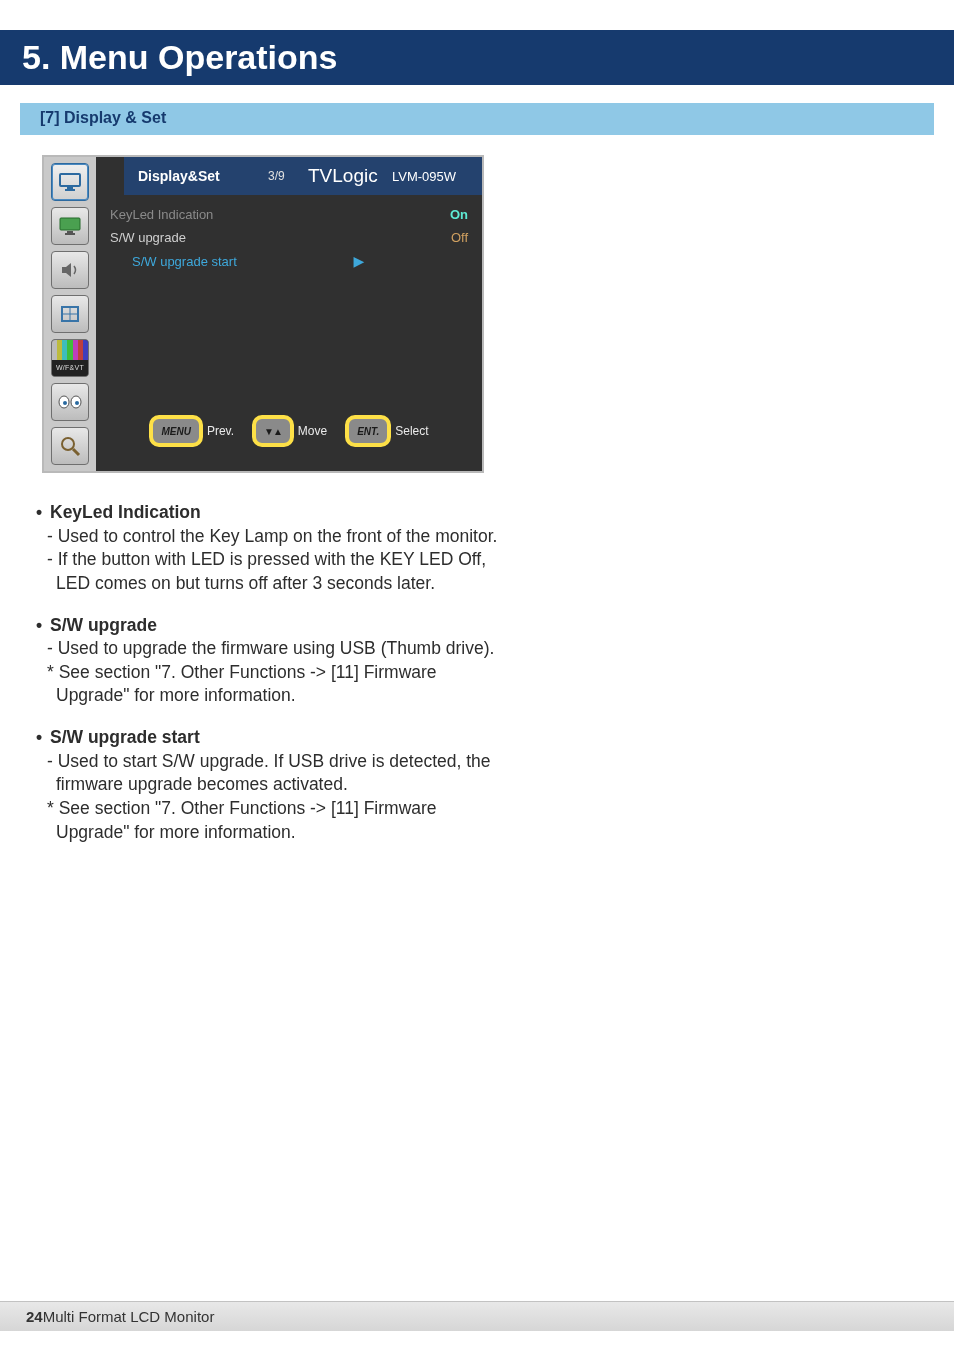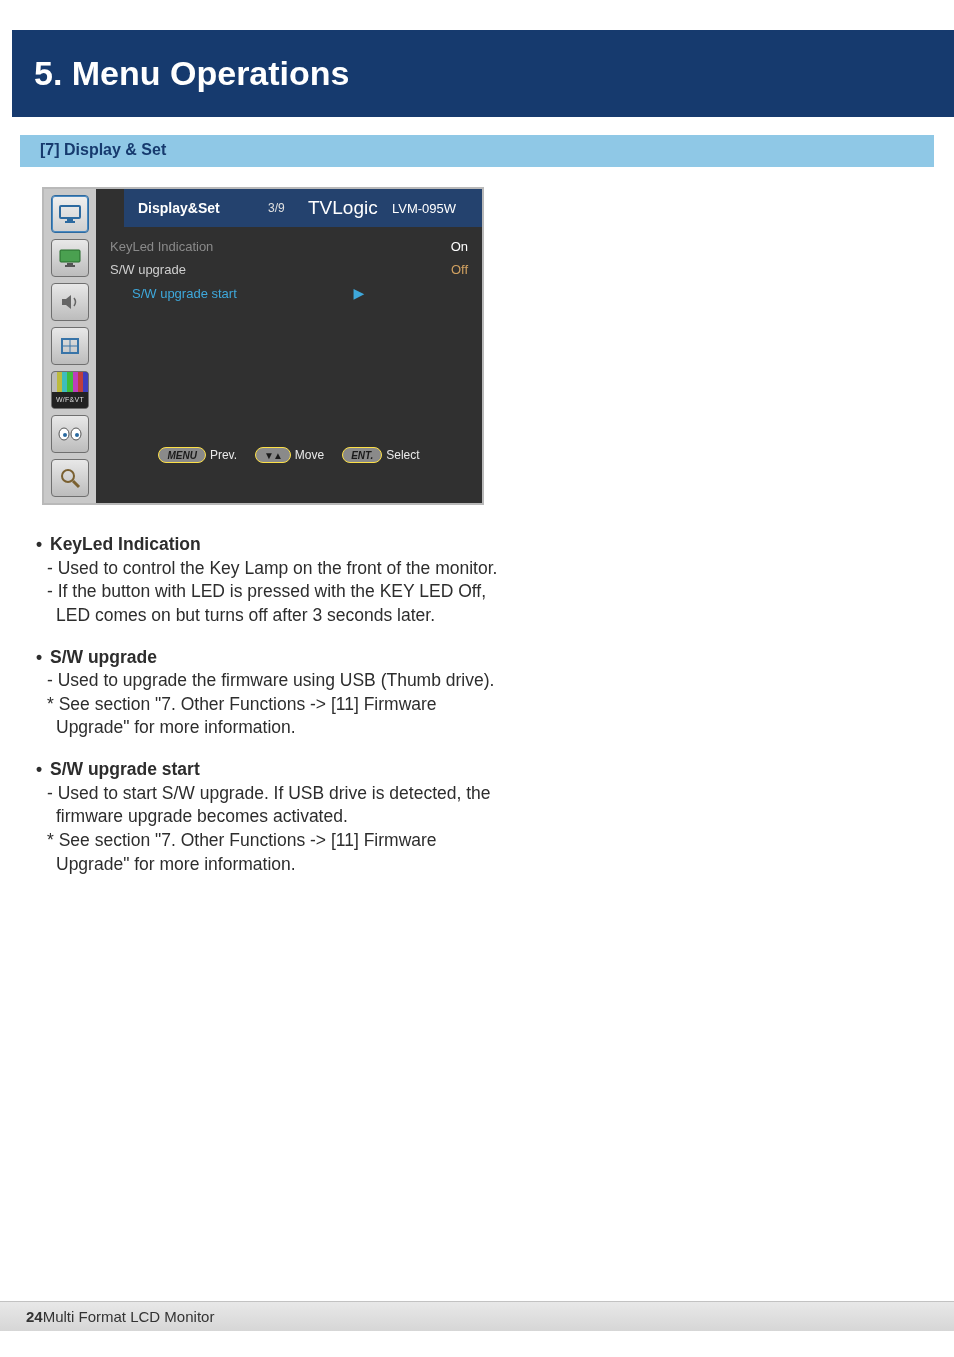--- a/index.html
+++ b/index.html
@@ -7,25 +7,25 @@
     font-family: "Segoe UI", "Myriad Pro", Arial, sans-serif;
     background: #ffffff;
     width: 954px;
     height: 1357px;
     position: relative;
     color: #333;
   }
   .page-title-bar {
     background: #163a6e;
     color: #ffffff;
-    padding: 24px 22px;
+    padding: 8px 22px;
     font-size: 34px;
     font-weight: 600;
     font-stretch: semi-condensed;
-    margin: 30px 0 18px 12px;
+    margin: 30px 0 18px 0;
   }
   .section-title-bar {
     background: #8fc8e6;
     color: #163a6e;
     padding: 6px 20px 8px 20px;
     margin: 0 20px 20px 20px;
     font-size: 16px;
     font-weight: 600;
     font-stretch: semi-condensed;
   }
@@ -86,44 +86,44 @@
   .osd-header .title { flex: 0 0 130px; }
   .osd-header .page  { flex: 0 0 40px; font-weight: 400; font-size: 12px; color:#e0e0e0; }
   .osd-header .brand { flex: 0 0 70px; font-weight: 400; font-size: 19px; }
   .osd-header .model { flex: 1; text-align: center; font-weight: 400; font-size: 13px; }
   .osd-body { padding: 8px 12px 10px 12px; min-height: 210px; }
   .osd-row { display: flex; color: #cfcfcf; font-size: 13px; padding: 4px 2px; align-items: center; }
   .osd-row.sel { color: #8a8a8a; }
   .osd-row .lbl { flex: 0 0 200px; }
   .osd-row.sub .lbl { padding-left: 22px; color: #3ea8db; }
   .osd-row .val { flex: 1; text-align: right; color: #d0a060; font-size: 13px; }
-  .osd-row.sel .val { color: #ffffff; }
+  .osd-row.sel .val { color: #5eead4; font-weight: bold; }
   .osd-row.sub .arrow { flex:1; text-align:center; color:#3ea8db; font-size: 14px; }
   .osd-footer {
     display: flex;
     justify-content: center;
     gap: 18px;
     padding: 10px 10px 12px 10px;
     color: #eaeaea;
     font-size: 12px;
     align-items: center;
   }
   .pill {
     background: #8a8a8a;
     color: #1b1b1b;
     border-radius: 10px;
-    border: 1px solid #fde047;
+    border: 4px solid #fde047;
     padding: 1px 8px;
     font-weight: 700;
     font-style: italic;
     font-size: 10px;
     margin-right: 4px;
     display: inline-flex;
     align-items: center;
-    height: 16px;
+    height: 32px;
   }
   .pill.arrows { font-style: normal; font-size: 10px; letter-spacing:-1px;}
   .feature-list { width: 470px; margin-left: 36px; }
   .feature-block { margin-bottom: 18px; font-size: 17.5px; line-height: 1.35; color: #2d2d2d; }
   .feature-block .head { display: flex; align-items: baseline; }
   .feature-block .bullet { width: 14px; font-weight: 700; }
   .feature-block .title { font-weight: 700; }
   .feature-block .line { padding-left: 20px; text-indent: -9px; }
   .footer-bar {
     position: absolute;

